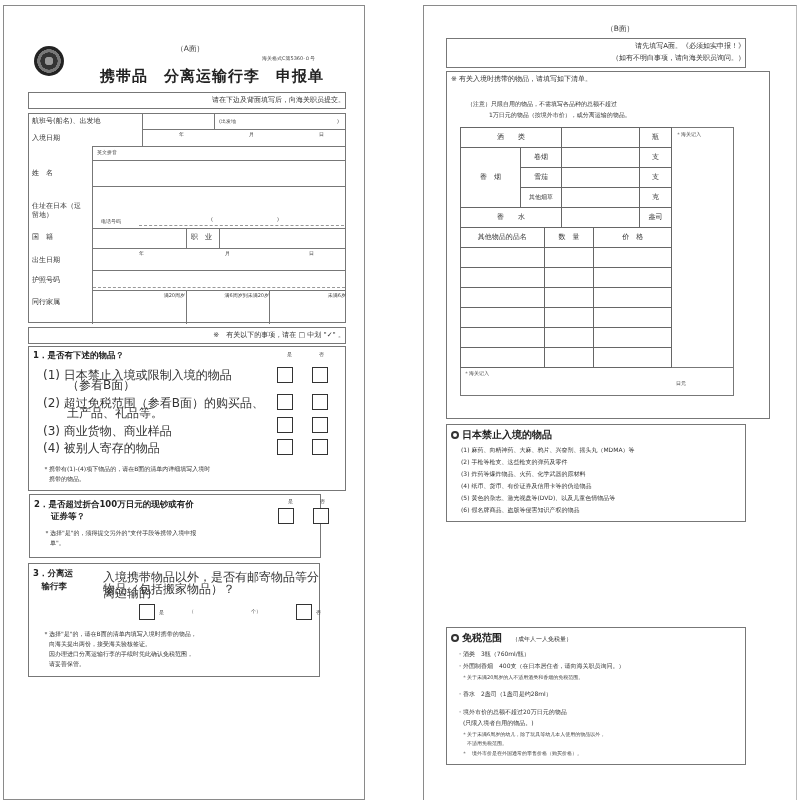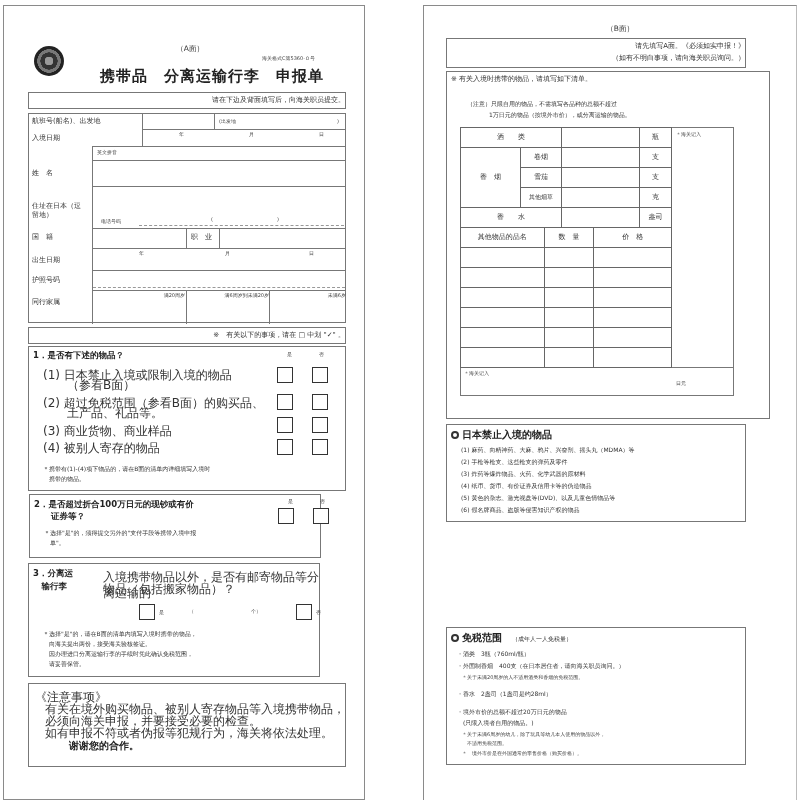--- a/index.html
+++ b/index.html
@@ -152,27 +152,20 @@
     <div class="abs" style="left:168px;top:41px;width:50px;height:14px"></div>
     <div class="abs small" style="left:222px;top:44px">个）</div>
     <div class="cb" style="left:267px;top:40px"></div>
     <div class="abs small" style="left:287px;top:45px">否</div>
     <div class="abs note" style="left:14px;top:66px">＊选择"是"的，请在B面的清单内填写入境时携带的物品，</div>
     <div class="abs note" style="left:14px;top:76px">　向海关提出两份，接受海关验核签证。</div>
     <div class="abs note" style="left:14px;top:86px">　因办理进口分离运输行李的手续时凭此确认免税范围，</div>
     <div class="abs note" style="left:14px;top:96px">　请妥善保管。</div>
   </div>
 
-  <div class="box" style="left:24px;top:677px;width:318px;height:84px">
-    <div class="abs item" style="left:6px;top:5px">《注意事项》</div>
-    <div class="abs item" style="left:16px;top:17px">有关在境外购买物品、被别人寄存物品等入境携带物品，</div>
-    <div class="abs item" style="left:16px;top:29px">必须向海关申报，并要接受必要的检查。</div>
-    <div class="abs item" style="left:16px;top:41px">如有申报不符或者伪报等犯规行为，海关将依法处理。</div>
-    <div class="abs" style="left:40px;top:55px;font-size:10px;font-weight:bold;color:#222">谢谢您的合作。</div>
-  </div>
 </div>
 
 <div id="sheetB" class="sheet">
   <div class="abs side c" style="left:150px;top:18px;width:60px">（B面）</div>
 
   <div class="box" style="left:22px;top:32px;width:300px;height:30px">
     <div class="abs lbl c" style="left:0;top:15px;width:100%">（如有不明白事项，请向海关职员询问。）</div>
     <div class="abs lbl c" style="left:0;top:3px;width:100%">请先填写A面。《必须如实申报！》</div>
   </div>
 

